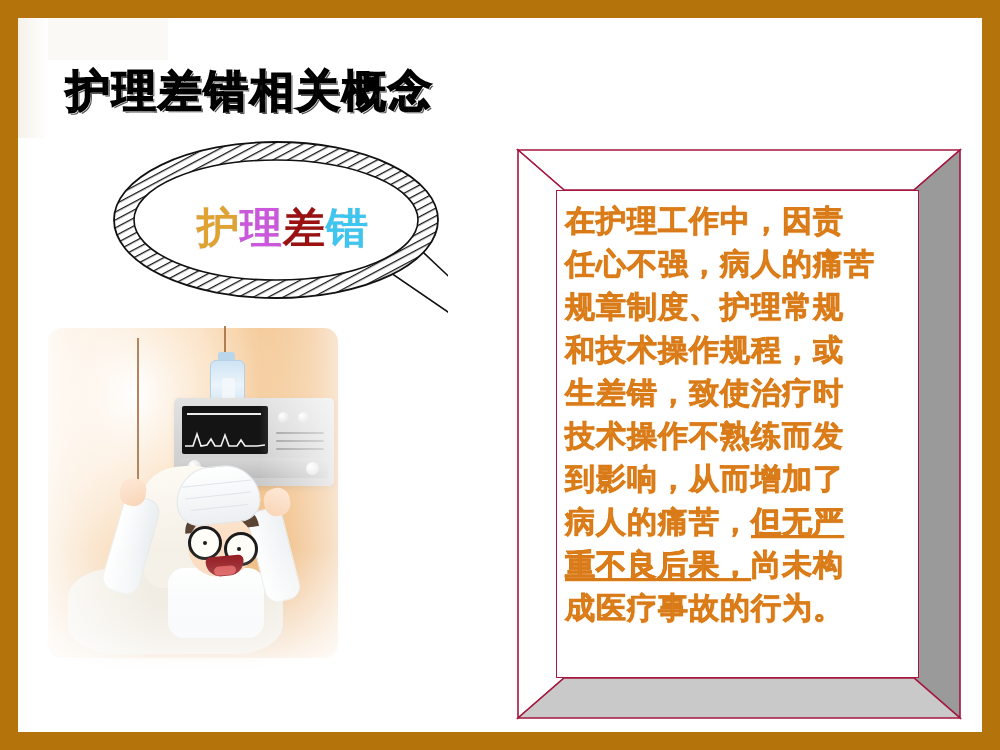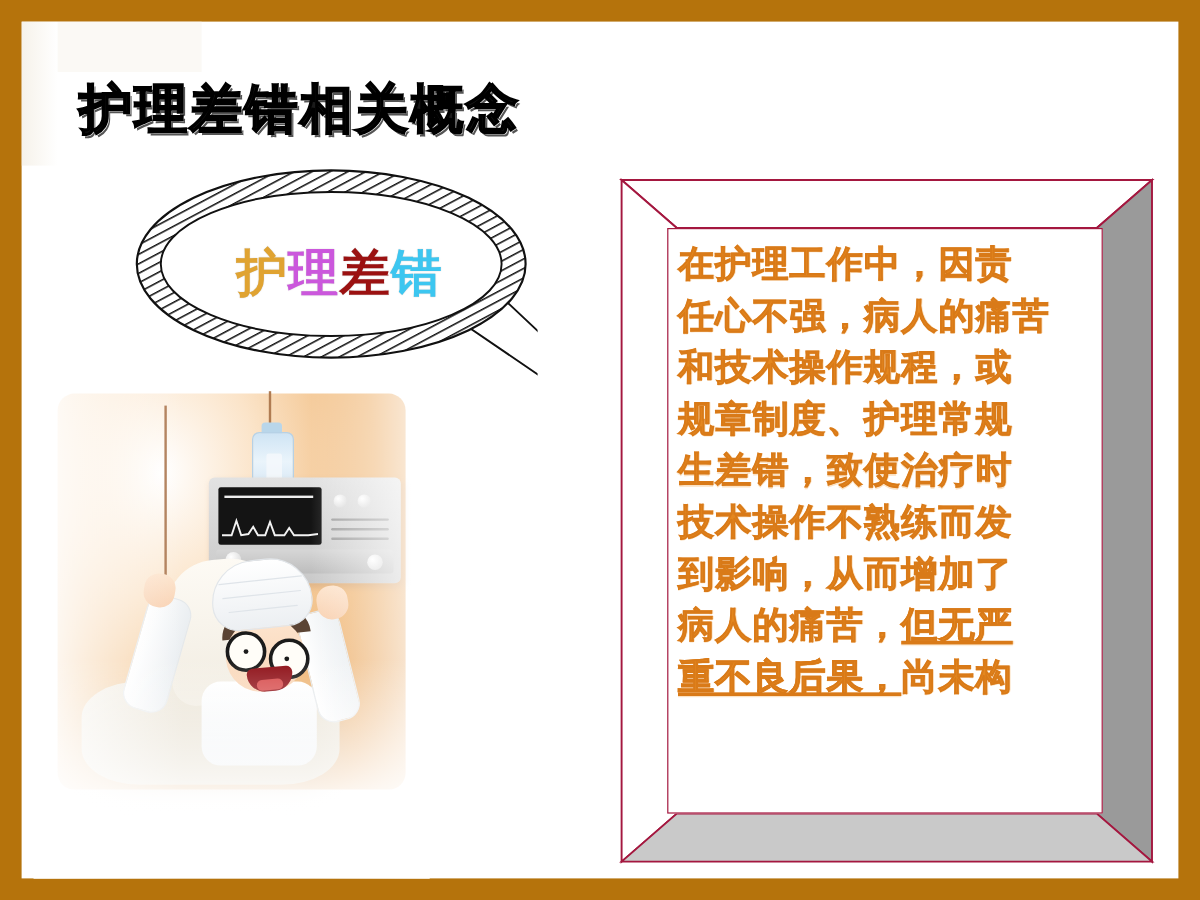--- a/index.html
+++ b/index.html
@@ -303,25 +303,26 @@
         <polygon points="18,22 64,62 64,550 18,590" fill="#ffffff" stroke="#a4173f" stroke-width="1.6"></polygon>
 
         <polygon points="460,22 460,590 414,550 414,62" fill="#9a9a9a" stroke="#a4173f" stroke-width="1.6"></polygon>
 
         <polygon points="18,590 64,550 414,550 460,590" fill="#c9c9c9" stroke="#a4173f" stroke-width="1.6"></polygon>
       </svg>
       <div class="frame-inner">
         <div class="body-text">
           <div>在护理工作中，因责</div>
           <div>任心不强，病人的痛苦</div>
+          <div>规章制度、护理常规</div>
           <div>和技术操作规程，或</div>
-          <div>规章制度、护理常规</div>
           <div>生差错，致使治疗时</div>
           <div>技术操作不熟练而发</div>
           <div>到影响，从而增加了</div>
           <div><span>病人的痛苦，</span><u>但无严</u></div>
           <div><u>重不良后果，</u><span>尚未构</span></div>
+          <div>成医疗事故的行为。</div>
         </div>
       </div>
     </div>
 
   </div>
 </div>
 
 </body></html>

